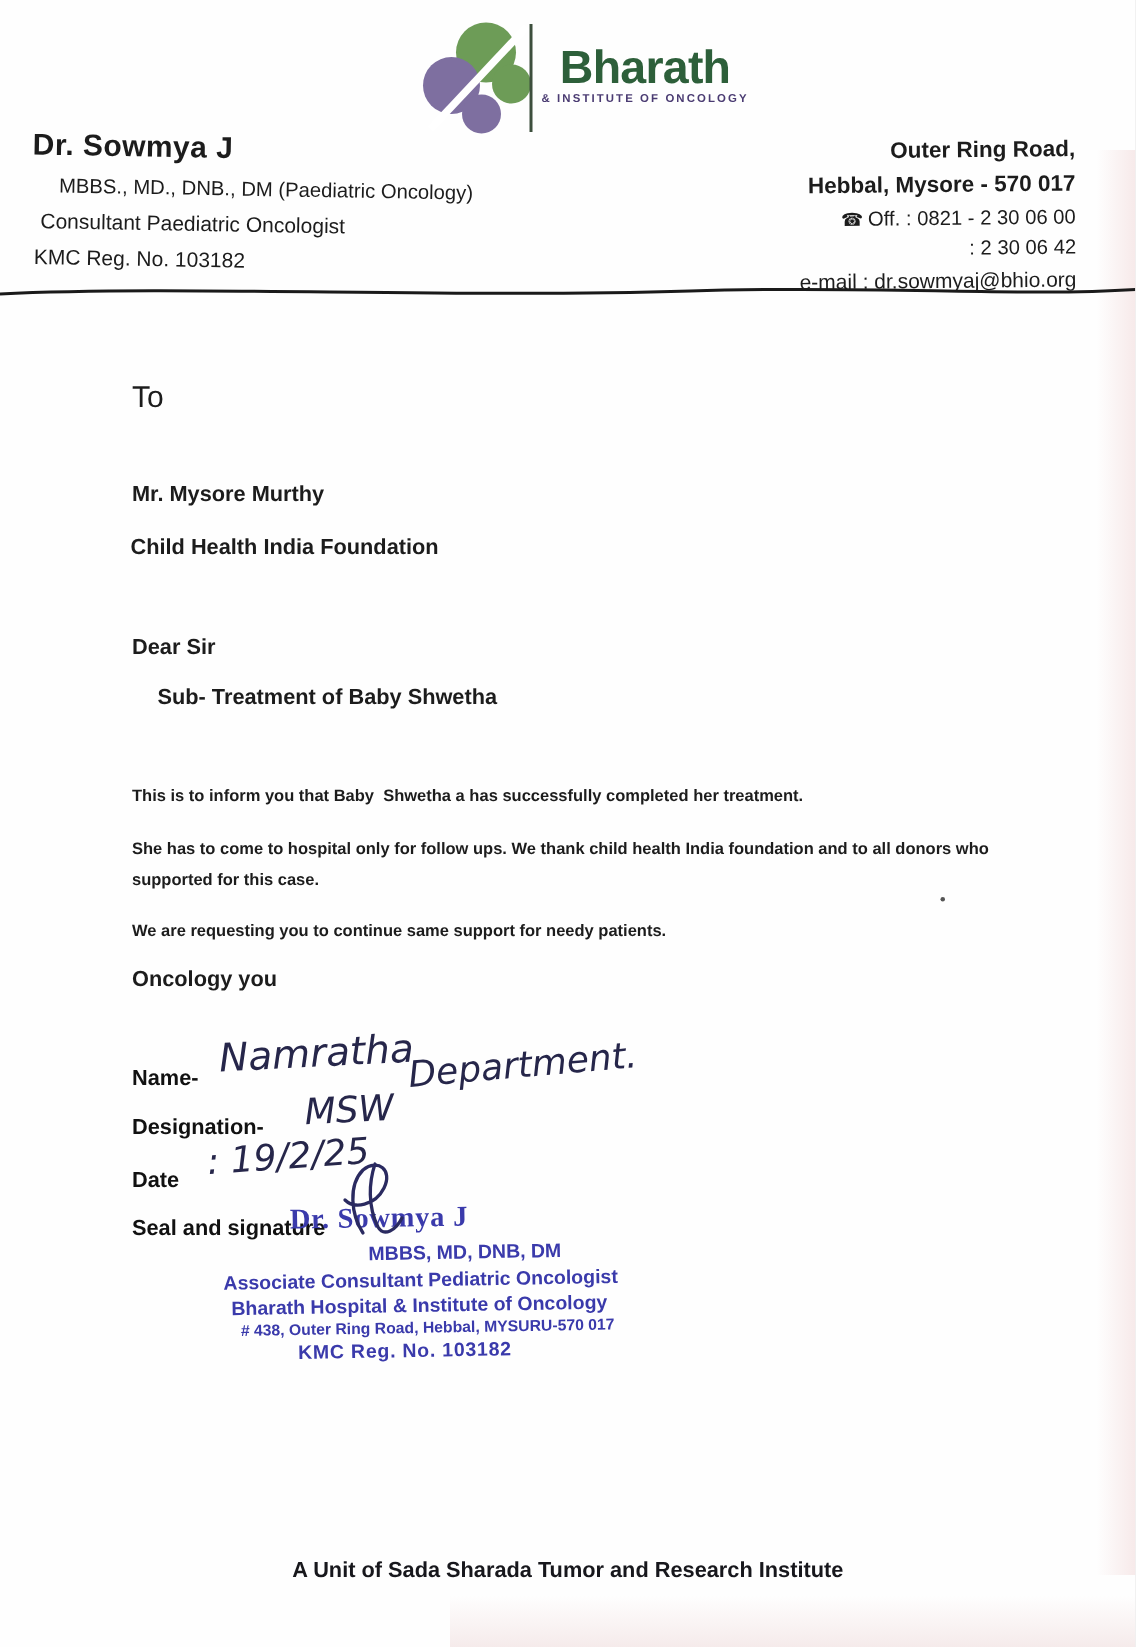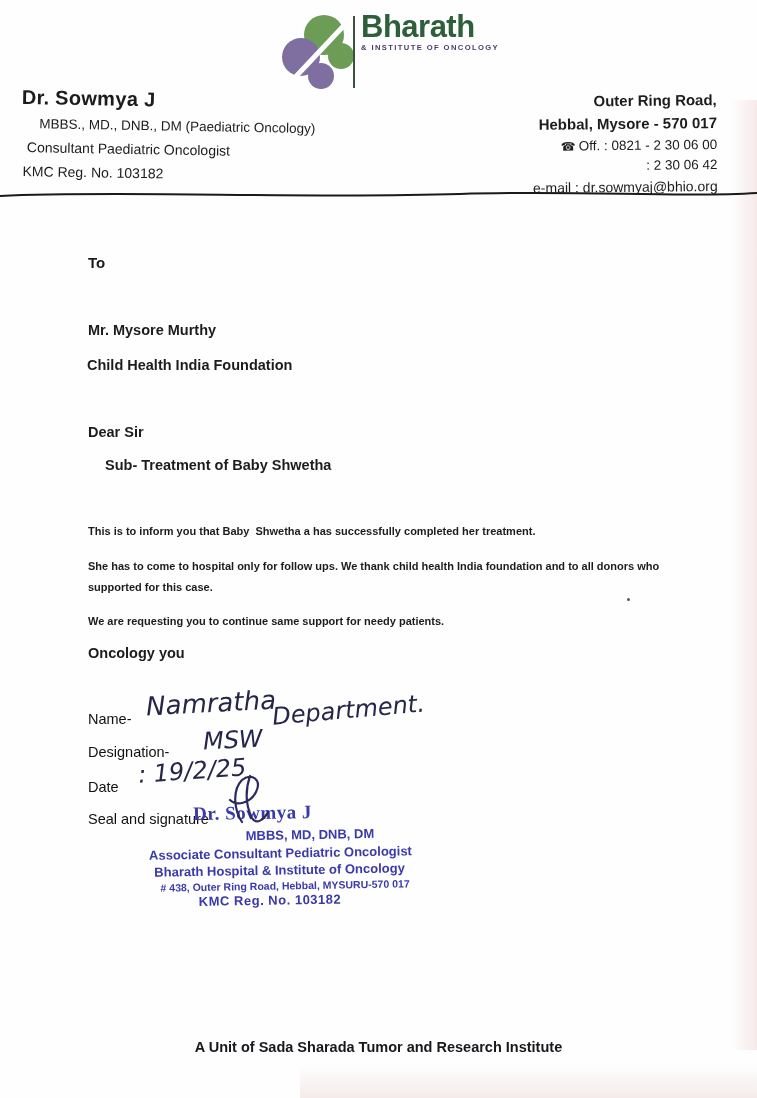--- a/index.html
+++ b/index.html
@@ -21,21 +21,21 @@
   }
   .edge-tint-bottom{
     left:300px;bottom:0;width:457px;height:34px;
     background:linear-gradient(to top, rgba(225,190,190,0.30), rgba(225,190,190,0));
     pointer-events:none;
   }
   
   .logo-wrap{left:281px;top:10px;width:210px;height:80px;}
   .logo-svg{left:0;top:2px;}
   .logo-divider{left:72px;top:6px;width:2px;height:72px;background:#3d4f3d;}
-  .logo-text{left:80px;top:2px;line-height:0.95;}
+  .logo-text{left:80px;top:20px;line-height:0.95;text-align:center;}
   .logo-name{
     font-size:31px;font-weight:bold;color:#2d5f3a;
     letter-spacing:-0.5px;
   }
   .logo-tagline{
     margin-top:3px;font-size:7.6px;font-weight:bold;color:#4a3b72;
     letter-spacing:1.4px;white-space:nowrap;
   }
   .doctor-block{left:22px;top:86px;transform:rotate(1deg);transform-origin:left top;}
   .doctor-name{font-size:20px;font-weight:bold;letter-spacing:0.3px;}
@@ -44,32 +44,32 @@
   .doctor-reg{margin:8px 0 0 2px;font-size:14px;}
   .contact-block{right:40px;top:88px;text-align:right;line-height:1.55;transform:rotate(-0.6deg);transform-origin:right top;}
   .contact-addr{font-size:15px;font-weight:bold;}
   .contact-phone{font-size:13.5px;}
   .contact-email{font-size:14px;}
   .phone-glyph{font-size:12px;margin-right:3px;}
   .header-rule{left:0;top:186px;width:757px;height:16px;}
   
   .lt{font-weight:bold;font-size:14.5px;}
   .para{font-weight:bold;font-size:11px;line-height:1.9;white-space:pre-wrap;width:628px;}
-  .to-label{left:88px;top:254px;font-weight:700;font-size:15px;}
+  .to-label{left:88px;top:254px;font-weight:400;font-size:20px;}
   .recipient-name{left:88px;top:322px;}
   .recipient-org{left:87px;top:357px;}
   .salutation{left:88px;top:424px;}
   .subject{left:105px;top:457px;}
   .p1{left:88px;top:521px;}
   .p2{left:88px;top:556px;}
   .p3{left:88px;top:611px;}
   .closing{left:88px;top:645px;}
   .stray-dot{left:627px;top:598px;width:3px;height:3px;border-radius:50%;background:#555;}
   
-  .field-label{font-weight:normal;font-size:14.5px;color:#111;}
+  .field-label{font-weight:bold;font-size:14.5px;color:#111;}
   .f-name{left:88px;top:711px;}
   .f-desig{left:88px;top:744px;}
   .f-date{left:88px;top:779px;}
   .f-seal{left:88px;top:811px;}
   
   .hand{
     font-family:"DejaVu Sans",cursive;
     font-style:italic;
     color:#26264a;
     white-space:nowrap;

